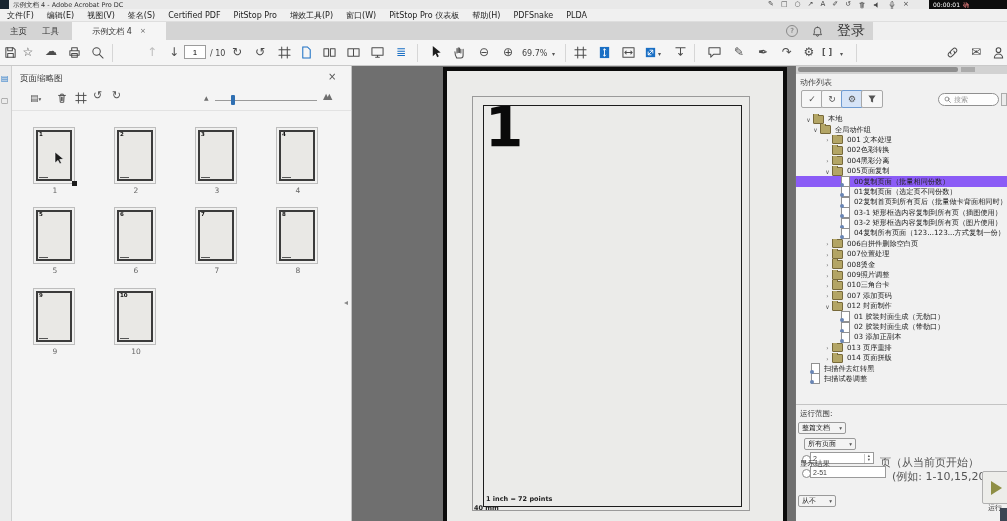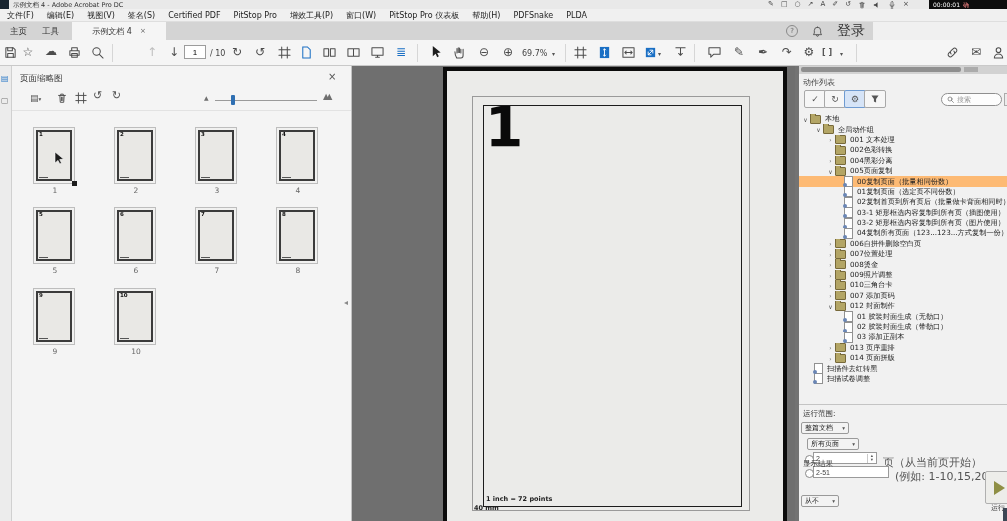--- a/index.html
+++ b/index.html
@@ -57,38 +57,38 @@
   #panel-collapse{position:absolute;left:344px;top:298px;font-size:8px;color:#8a8a8a}
   
   #docarea{position:absolute;left:352px;top:66px;width:443px;height:455px;background:#6f6f6f;overflow:hidden}
   #sheet{position:absolute;left:91px;top:1px;width:336px;height:470px;border:4px solid #0b0b0b;background:#ebebe9}
   #grayrect{position:absolute;left:120px;top:30px;width:276px;height:413px;border:1px solid #9a9a9a}
   #blackrect{position:absolute;left:131px;top:39px;width:257px;height:400px;border:1px solid #1c1c1c}
   #bignum{position:absolute;left:133px;top:34px;font-size:55px;font-weight:bold;color:#0a0a0a;line-height:1}
   #scalenote{position:absolute;left:134px;top:429px;font-size:6.5px;font-weight:bold;color:#222;white-space:nowrap}
   #marginnote{position:absolute;left:122px;top:438px;font-size:6.5px;font-weight:bold;color:#222;white-space:nowrap}
   
-  #rightpanel{position:absolute;left:795px;top:66px;width:212px;height:455px;background:#f1f1f1;border-left:4px solid #737373;box-sizing:border-box;overflow:hidden}
+  #rightpanel{position:absolute;left:795px;top:66px;width:212px;height:455px;background:#f1f1f1;border-left:1px solid #737373;box-sizing:border-box;overflow:hidden}
   #rp-hscroll{position:absolute;left:0;top:0;width:212px;height:8px;background:#d2d2d2}
   #rp-hhandle{position:absolute;left:2px;top:1px;width:160px;height:5px;background:#8f8f8f;border-radius:2px}
   #rp-hbox{position:absolute;left:165px;top:1px;width:14px;height:5px;background:#ababab}
   #rp-title{position:absolute;left:4px;top:11px;font-size:8px;color:#444}
   .pbtn{position:absolute;top:24px;width:20px;height:16px;border:1px solid #a8a8a8;border-radius:2px;background:#f6f6f6;display:flex;align-items:center;justify-content:center;font-size:9px;color:#555}
   .pbtn svg{width:10px;height:10px}
   .pbtn.active{background:#d6e4f7;border-color:#6f9bd1}
   #rp-search{position:absolute;left:142px;top:27px;width:61px;height:13px;border:1px solid #8f8f8f;border-radius:8px;background:#fdfdfd;display:flex;align-items:center;gap:3px;padding-left:5px;box-sizing:border-box}
   #rp-search span{font-size:7px;color:#999}
   #rp-search svg{width:7px;height:7px}
   #rp-search-extra{position:absolute;left:205px;top:27px;width:6px;height:13px;border:1px solid #ababab;background:#ececec;box-sizing:border-box}
   #tree{position:absolute;left:0;top:48px;width:212px}
   .trow{height:10.4px;display:flex;align-items:center;font-size:7.2px;color:#222;white-space:nowrap;overflow:hidden}
   .trow .exp{width:9px;flex:none;text-align:center;font-size:6px;color:#555}
   .trow .tl{margin-left:1px}
-  .lv0{padding-left:2px}.lv1{padding-left:15px}.lv2{padding-left:27px}.lv3{padding-left:45px}
-  .selected{background:#fdba74}
+  .lv0{padding-left:8px}.lv1{padding-left:15px}.lv2{padding-left:27px}.lv3{padding-left:45px}
+  .selected{background:#8b5cf6}
   .fic{width:9px;height:7px;background:#b3a565;border:1px solid #77693a;border-radius:1px;position:relative;margin-right:3px;flex:none}
   .fic:before{content:"";position:absolute;top:-3px;left:-1px;width:4px;height:2px;background:#b3a565;border:1px solid #77693a;border-bottom:none}
   .aic{width:7px;height:9px;background:#fff;border:1px solid #919191;margin-right:3px;flex:none;position:relative}
   .aic:after{content:"";position:absolute;left:-2px;bottom:-1px;width:4px;height:4px;background:#6a86b5;border-radius:50%}
   #rp-sep{position:absolute;left:0;top:338px;width:212px;height:1px;background:#c4c4c4}
   .rp-label{position:absolute;font-size:7.5px;color:#333}
   .dd{position:absolute;height:12px;background:#f3f3f3;border:1px solid #9a9a9a;border-radius:2px;font-size:7px;color:#222;display:flex;align-items:center;justify-content:space-between;padding:0 3px;box-sizing:border-box}
   .dd .c{font-size:5.5px;color:#555;margin-left:4px}
   .rad{position:absolute;width:7px;height:7px;border:1px solid #8a8a8a;border-radius:50%;background:#fff}
   .numbox{position:absolute;background:#fff;border:1px solid #9a9a9a;box-sizing:border-box;display:flex;align-items:center}

